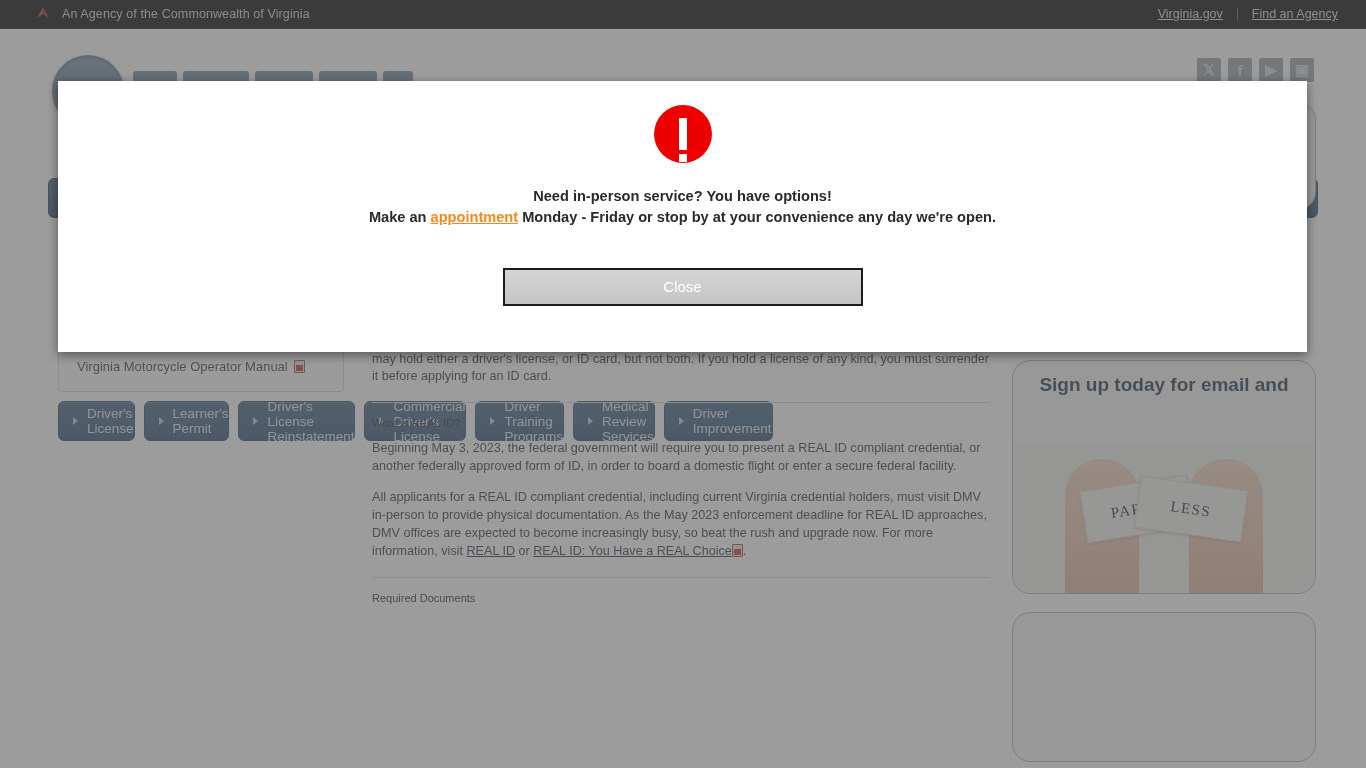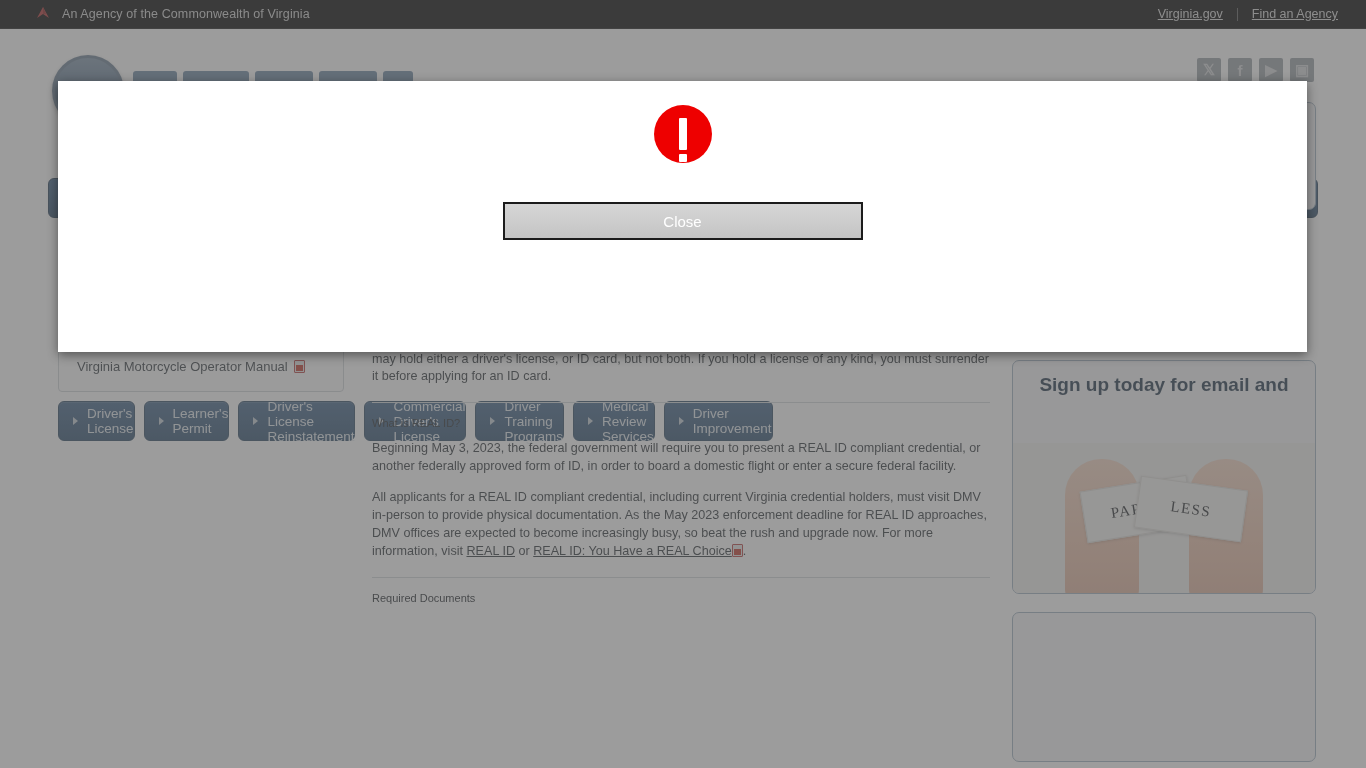--- a/index.html
+++ b/index.html
@@ -136,21 +136,21 @@
   .content h2 {
     font-size: 11px; color: #23282d; margin: 14px 0 11px 0;
     font-weight: normal;
   }
   .hr-soft { border-top: 1px solid #d3d7da; margin: 16px 0 14px 0; }
   .pdf-ico.small { vertical-align: -2px; }
 
   
   .rail { position: absolute; left: 1012px; top: 0; width: 304px; }
   .rail-box {
-    border: 1px solid #9fb0c0; border-radius: 7px;
+    border: 1px solid #9fb0c0; border-radius: 18px;
     background: #f4f5f6;
   }
   .rail-box.b1 { height: 108px; margin-top: -130px; }
   .rail-promo { margin-top: 150px; height: 234px; overflow: hidden; position: relative; }
   .promo-title {
     text-align: center; font-size: 19px; font-weight: bold; color: #1f3247;
     line-height: 1.22; padding: 12px 16px 0 16px;
   }
   .promo-img {
     position: absolute; left: 0; right: 0; bottom: 0; height: 150px;
@@ -345,16 +345,20 @@
       <div class="rail-box b3"></div>
     </div>
   </div>
 
   <div class="dimmer"></div>
 
   <div class="modal">
     <div class="alert-ico">
       <span class="bang"></span>
     </div>
+    <div class="modal-text">
+      <div>Need in-person service? You have options!</div>
+      <div><span>Make an </span><a href="#">appointment</a><span> Monday - Friday or stop by at your convenience any day we're open.</span></div>
+    </div>
     <div class="close-btn">Close</div>
   </div>
 
 </div>
 
 </body></html>

